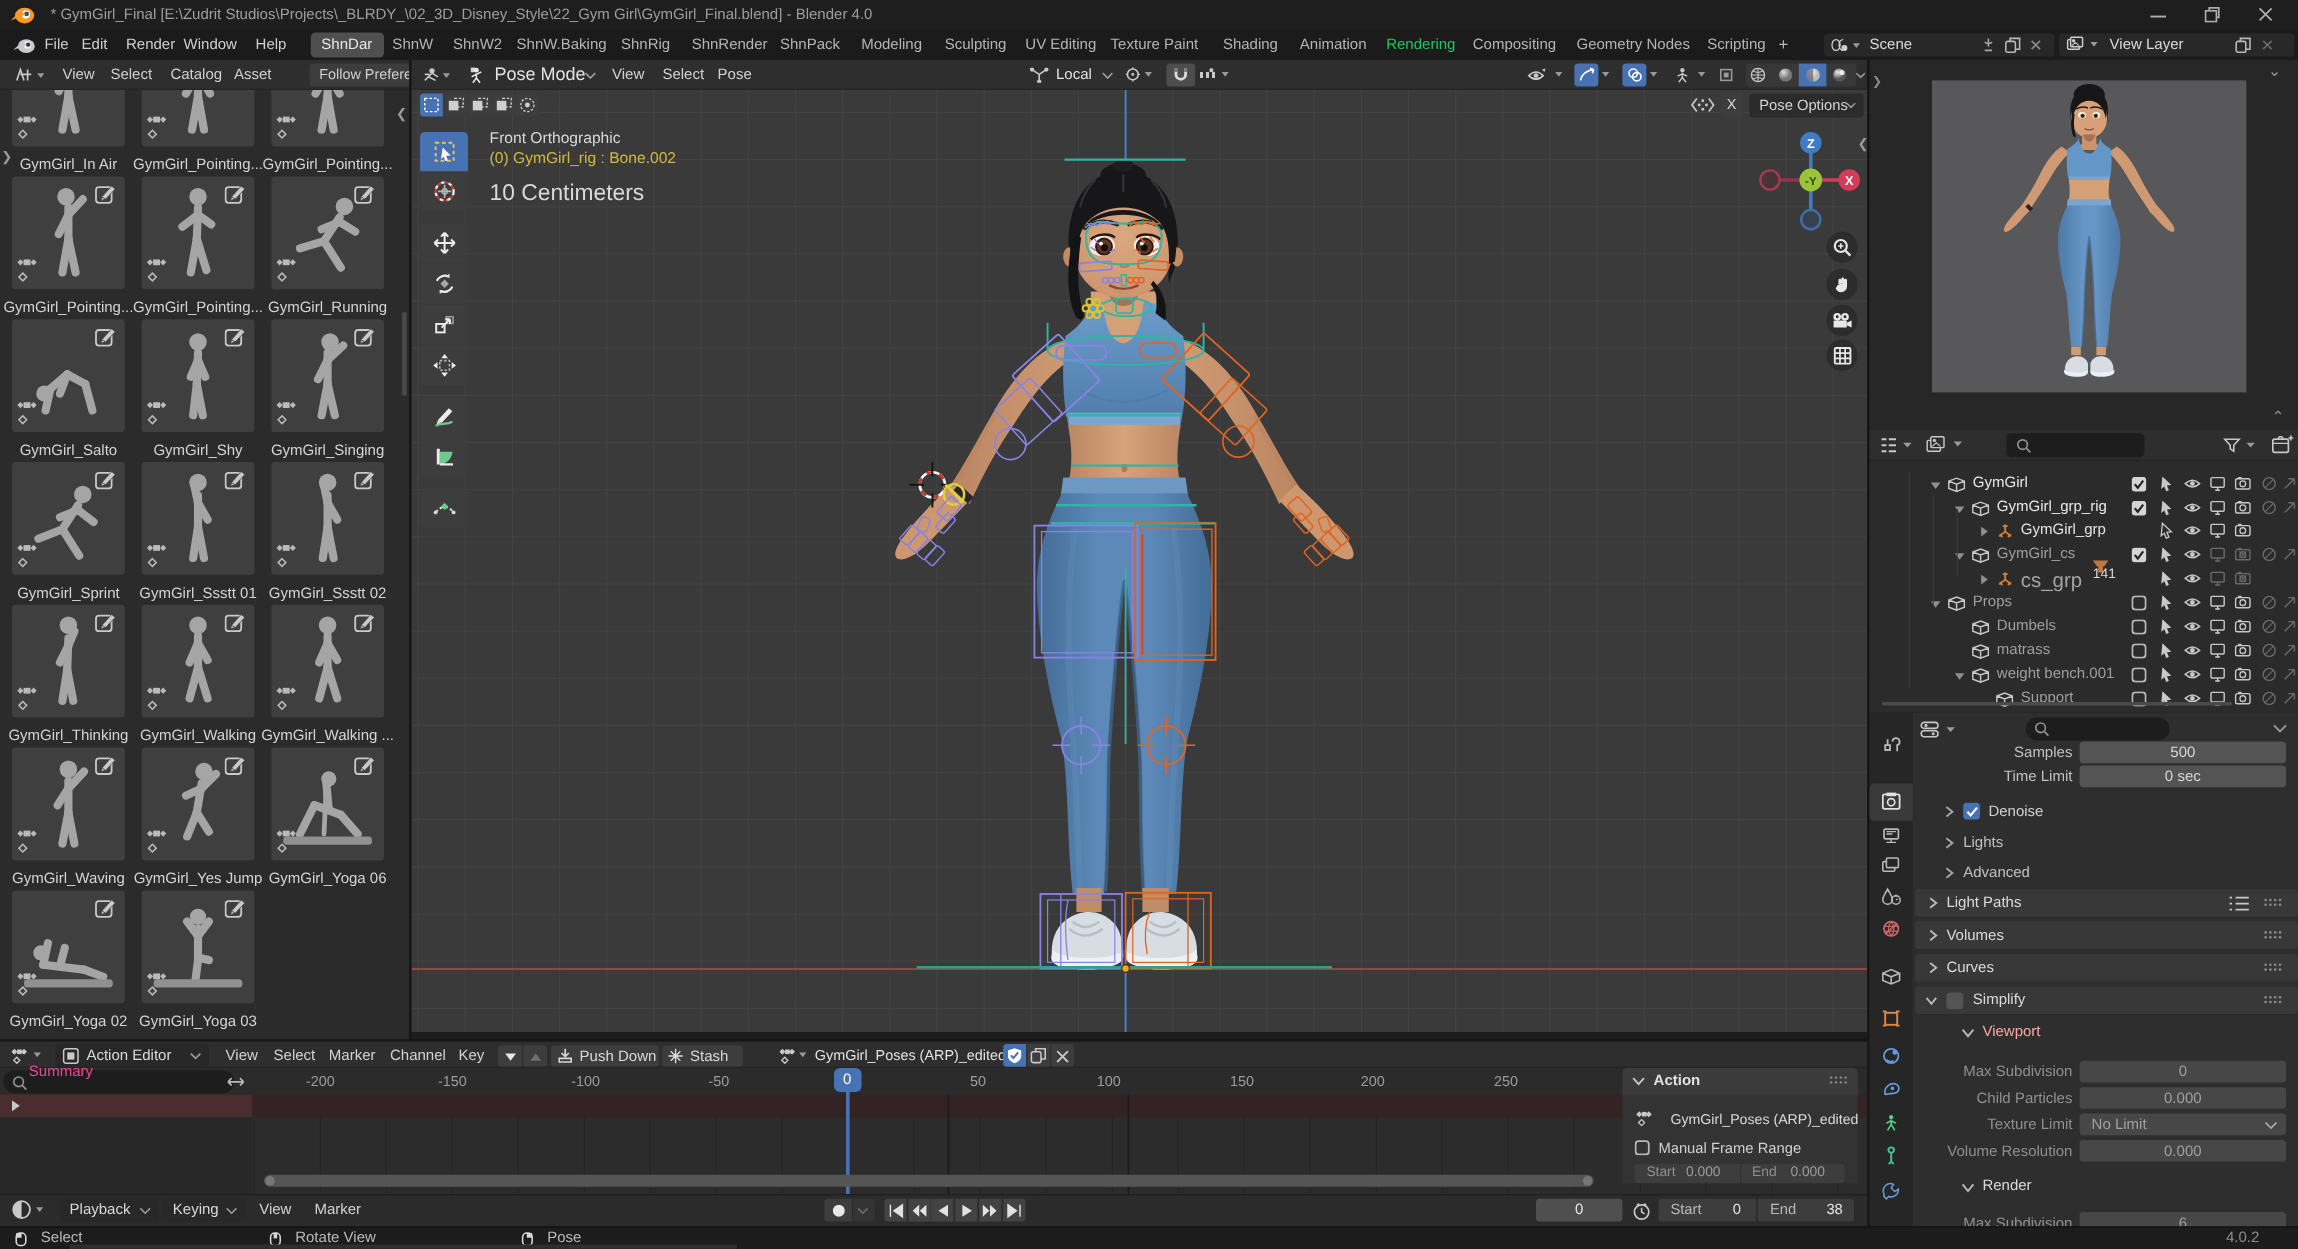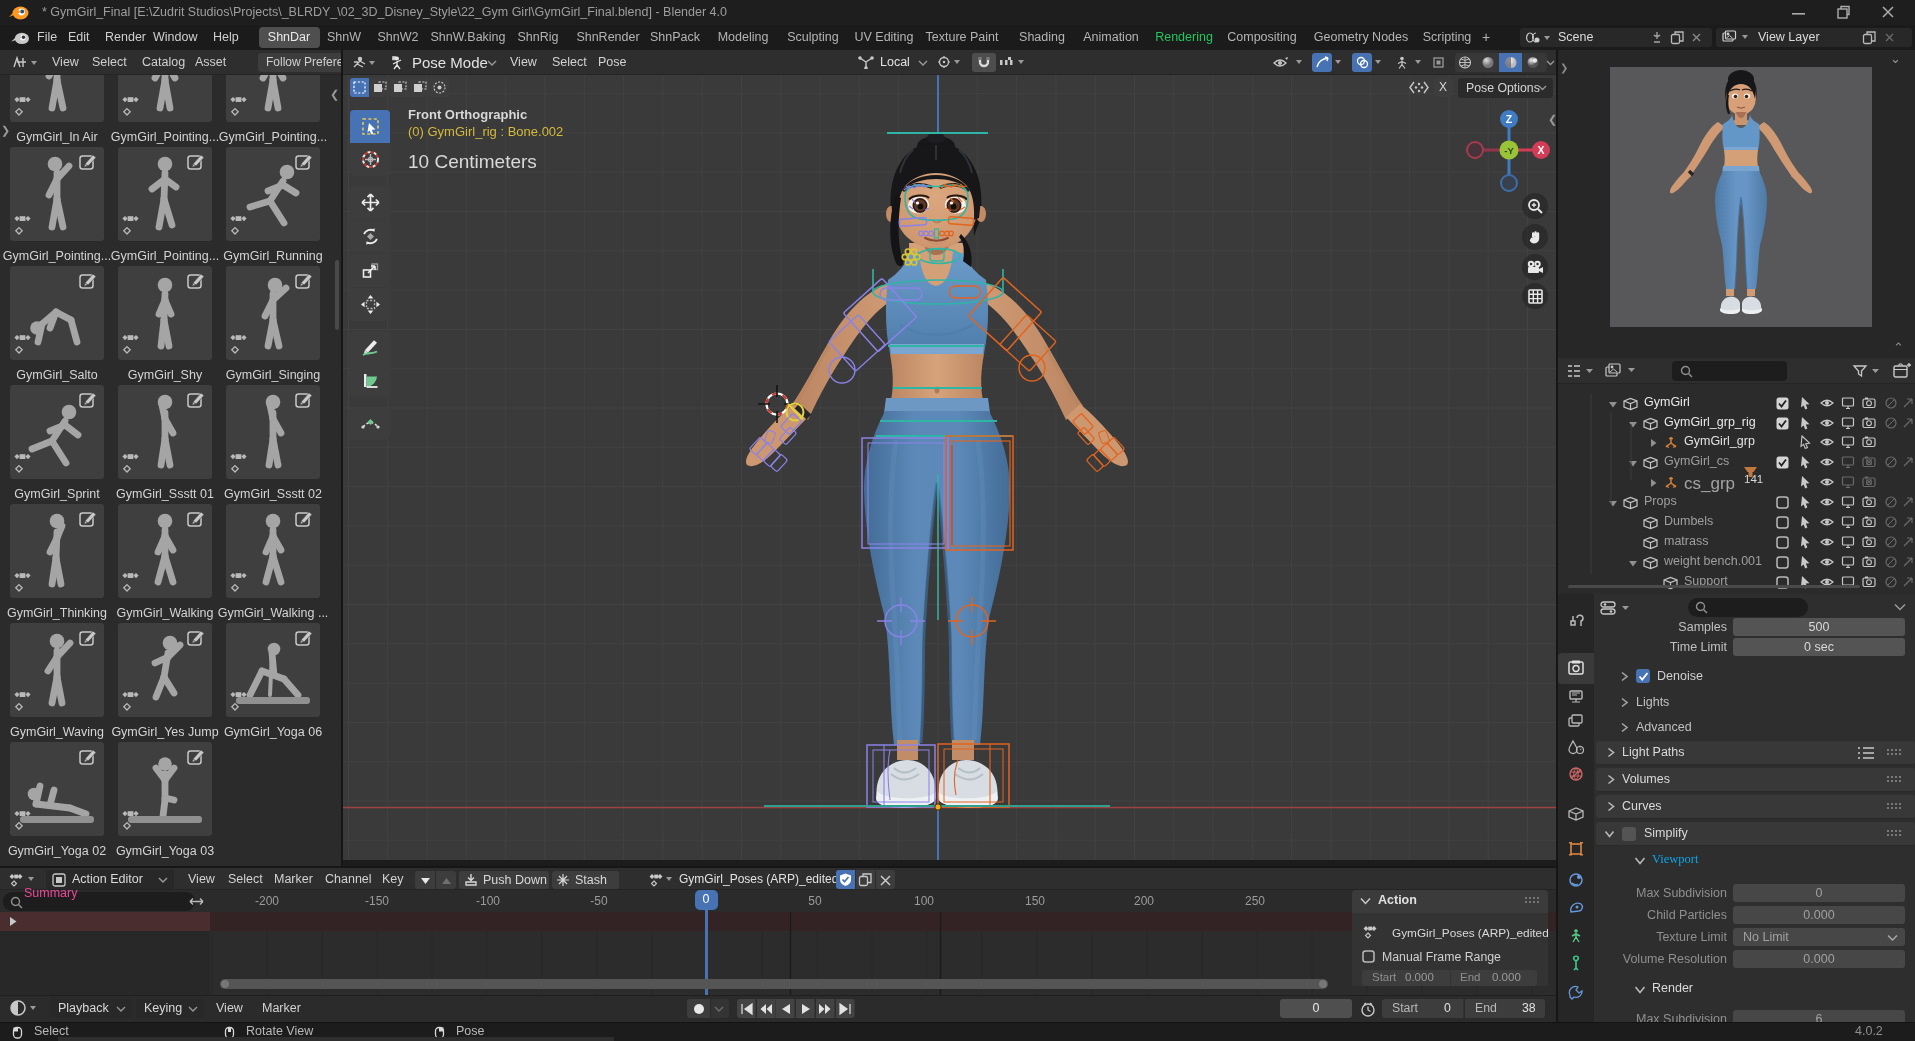--- a/index.html
+++ b/index.html
@@ -819,21 +819,21 @@
     <path d="M6.5,17 A11,11 0 0 0 17,6.5 L6.5,6.5 Z" fill="#6fc98f"></path>
     <path d="M6.5,17 h11" stroke="#ececec" stroke-width="1.8"></path>
   </svg>
 <div class="a" style="left:350px;top:407px;width:40px;height:33px;background:#3d3d3d;border-radius:4px"></div>
 <svg class="a" style="left:360px;top:413px" width="21" height="21">
     <path d="M3,14 Q10.5,5 18,14" fill="none" stroke="#d8d8d8" stroke-width="1.6" stroke-dasharray="2.6 2"></path>
     <path d="M10.5,6 l3,3 l-3,3 l-3,-3 Z" fill="#6fc98f"></path>
     <circle cx="3" cy="14" r="1.6" fill="#d8d8d8"></circle>
     <circle cx="18" cy="14" r="1.6" fill="#d8d8d8"></circle>
   </svg>
-<div class="a" style="left:408px;top:107px;font-size:13px;color:#d8d8d8;font-weight:bold;white-space:nowrap;">Front Orthographic</div>
+<div class="a" style="left:408px;top:107px;font-size:13px;color:#d8d8d8;font-weight:normal;white-space:nowrap;">Front Orthographic</div>
 <div class="a" style="left:408px;top:124px;font-size:13px;color:#d3b93c;font-weight:normal;white-space:nowrap;">(0) GymGirl_rig : Bone.002</div>
 <div class="a" style="left:408px;top:151px;font-size:19px;color:#d8d8d8;font-weight:normal;white-space:nowrap;text-align:right;">10 Centimeters</div>
 <svg class="a" style="left:1461px;top:102px" width="96" height="96" viewBox="0 0 96 96">
 <path d="M48,48 L48,17" stroke="#3e7cc4" stroke-width="3"></path>
 <path d="M48,48 L48,81" stroke="#3e7cc4" stroke-width="3"></path>
 <path d="M48,48 L80,48" stroke="#d23c56" stroke-width="3"></path>
 <path d="M48,48 L14,48" stroke="#93354a" stroke-width="3"></path>
 <circle cx="48" cy="17" r="9" fill="#3e7cc4"></circle>
     <text x="48" y="21" font-size="10.5" fill="#fff" text-anchor="middle" font-family="Liberation Sans" font-weight="bold">Z</text>
 <circle cx="80" cy="48" r="9" fill="#d23c56"></circle>
@@ -1424,21 +1424,21 @@
     <circle cx="10" cy="2" r="1.1" fill="#8a8a8a"></circle>
     <circle cx="14" cy="2" r="1.1" fill="#8a8a8a"></circle>
     <circle cx="2" cy="6" r="1.1" fill="#8a8a8a"></circle>
     <circle cx="6" cy="6" r="1.1" fill="#8a8a8a"></circle>
     <circle cx="10" cy="6" r="1.1" fill="#8a8a8a"></circle>
     <circle cx="14" cy="6" r="1.1" fill="#8a8a8a"></circle>
   </svg>
 <svg class="a" style="left:1634px;top:856px" width="12" height="10">
     <path d="M1.5,2 L6,7.5 L10.5,2" fill="none" stroke="#b9b9b9" stroke-width="1.6"></path>
   </svg>
-<div class="a" style="left:1652px;top:852px;font-size:12.5px;color:#0ea5e9;font-weight:normal;white-space:nowrap;font-family:Liberation Serif, serif;">Viewport</div>
+<div class="a" style="left:1652px;top:852px;font-size:12.5px;color:#fca5a5;font-weight:normal;white-space:nowrap;">Viewport</div>
 <div class="a" style="left:1727px;top:886px;transform:translateX(-100%);font-size:12.5px;color:#8f8f8f;white-space:nowrap">Max Subdivision</div>
 <div class="a" style="left:1733px;top:884px;width:172px;height:18px;background:#474747;border-radius:3px"></div>
 <div class="a" style="left:1819.0px;top:886px;transform:translateX(-50%);font-size:12.5px;color:#a0a0a0">0</div>
 <div class="a" style="left:1727px;top:908px;transform:translateX(-100%);font-size:12.5px;color:#8f8f8f;white-space:nowrap">Child Particles</div>
 <div class="a" style="left:1733px;top:906px;width:172px;height:18px;background:#474747;border-radius:3px"></div>
 <div class="a" style="left:1819.0px;top:908px;transform:translateX(-50%);font-size:12.5px;color:#a0a0a0">0.000</div>
 <div class="a" style="left:1727px;top:930px;transform:translateX(-100%);font-size:12.5px;color:#8f8f8f;white-space:nowrap">Texture Limit</div>
 <div class="a" style="left:1733px;top:928px;width:172px;height:18px;background:#474747;border-radius:3px"></div>
 <div class="a" style="left:1743px;top:930px;font-size:12.5px;color:#a0a0a0">No Limit</div>
 <svg class="a" style="left:1887px;top:934px" width="11" height="8">

